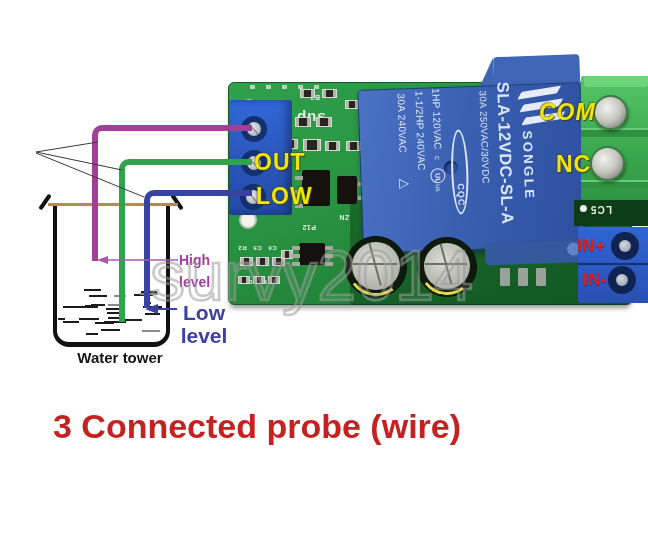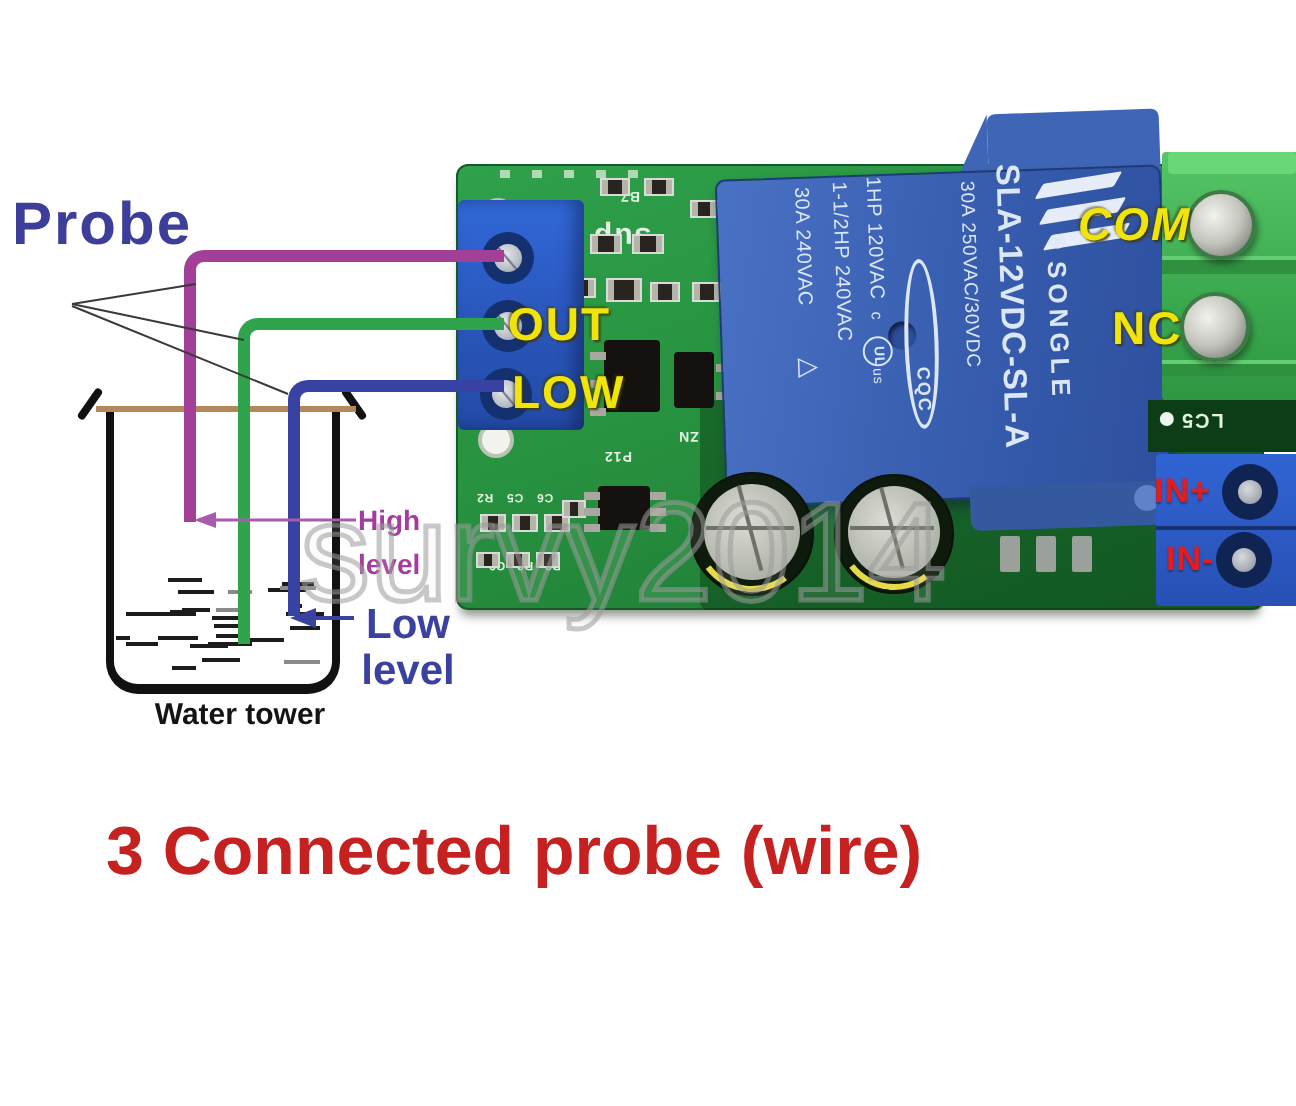--- a/index.html
+++ b/index.html
@@ -119,21 +119,20 @@
           text-shadow:0 1px 1px rgba(60,0,0,0.4);}
   .com-label{left:539px;top:99px;font-style:italic;} .nc-label{left:556px;top:151px;}
   .high-term{left:261px;top:114px;} .out-term{left:254px;top:149px;} .low-term{left:256px;top:183px;}
   .inp-label{left:577px;top:236px;} .inn-label{left:583px;top:270px;}
 </style>
 </head>
 <body>
 
 <div id="screen">
 
-  <div class="abs probe-label">Probe</div>
   <div class="abs high-label">High level</div>
   <div class="abs tower-label">Water tower</div>
   <div class="abs low-label">Low level</div>
   <div class="abs title-label">3 Connected probe (wire)</div>
   <div class="abs watermark">survy2014</div>
 
   <div class="abs lip lip-left"></div>
   <div class="abs lip lip-right"></div>
   <div class="abs beaker"></div>
   <div class="abs rim"></div>

